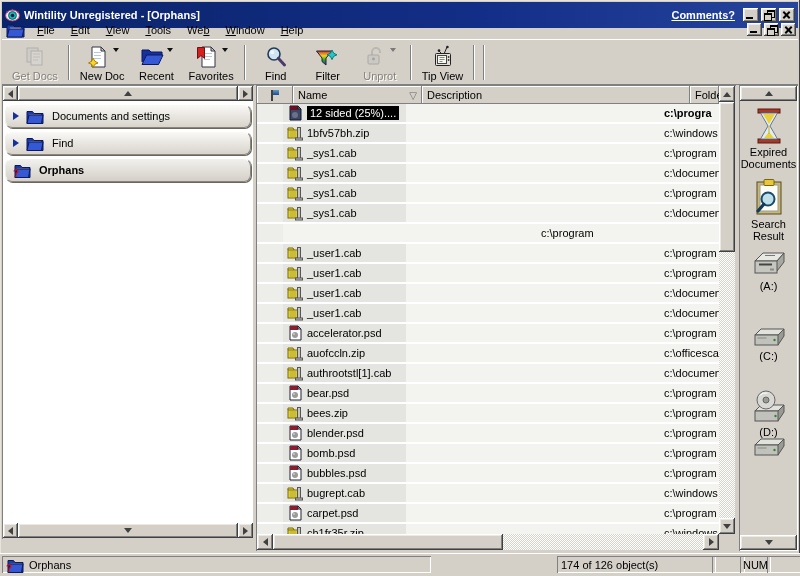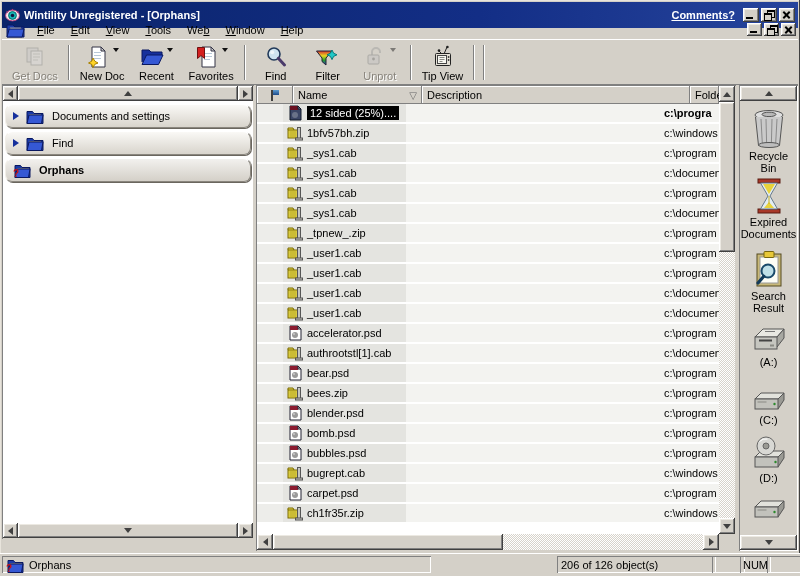--- a/index.html
+++ b/index.html
@@ -451,32 +451,20 @@
                   <rect x="8.5" y="13" width="7" height="2" fill="#c6c6c0" stroke="#555"></rect>
                 </svg>
               </span>
               <span class="name-label">_sys1.cab</span>
             </div>
             <div class="c-desc"></div>
             <div class="c-folder">c:\documen</div>
           </div>
           <div class="row">
             <div class="c-flag"></div>
-            <div class="c-name">
-              <span class="svgicon">
-                <svg width="16" height="16" viewBox="0 0 16 16">
-                  <path d="M1 5V3h5l1 2" fill="#e6d84a" stroke="#7a6a00"></path>
-                  <rect x="1" y="5" width="10" height="8" fill="#e6d84a" stroke="#7a6a00"></rect>
-                  <path d="M2.5 7h7M2.5 9h7M2.5 11h7" stroke="#b0a020"></path>
-                  <rect x="10.5" y="2.5" width="3" height="11" fill="#c6c6c0" stroke="#555"></rect>
-                  <rect x="8.5" y="13" width="7" height="2" fill="#c6c6c0" stroke="#555"></rect>
-                </svg>
-              </span>
-              <span class="name-label">_tpnew_.zip</span>
-            </div>
             <div class="c-desc"></div>
             <div class="c-folder">c:\program</div>
           </div>
           <div class="row">
             <div class="c-flag"></div>
             <div class="c-name">
               <span class="svgicon">
                 <svg width="16" height="16" viewBox="0 0 16 16">
                   <path d="M1 5V3h5l1 2" fill="#e6d84a" stroke="#7a6a00"></path>
                   <rect x="1" y="5" width="10" height="8" fill="#e6d84a" stroke="#7a6a00"></rect>
@@ -563,20 +551,37 @@
             <div class="c-name">
               <span class="svgicon">
                 <svg width="16" height="16" viewBox="0 0 16 16">
                   <path d="M1 5V3h5l1 2" fill="#e6d84a" stroke="#7a6a00"></path>
                   <rect x="1" y="5" width="10" height="8" fill="#e6d84a" stroke="#7a6a00"></rect>
                   <path d="M2.5 7h7M2.5 9h7M2.5 11h7" stroke="#b0a020"></path>
                   <rect x="10.5" y="2.5" width="3" height="11" fill="#c6c6c0" stroke="#555"></rect>
                   <rect x="8.5" y="13" width="7" height="2" fill="#c6c6c0" stroke="#555"></rect>
                 </svg>
               </span>
+              <span class="name-label">auofccln.zip</span>
+            </div>
+            <div class="c-desc"></div>
+            <div class="c-folder">c:\officesca</div>
+          </div>
+          <div class="row">
+            <div class="c-flag"></div>
+            <div class="c-name">
+              <span class="svgicon">
+                <svg width="16" height="16" viewBox="0 0 16 16">
+                  <path d="M1 5V3h5l1 2" fill="#e6d84a" stroke="#7a6a00"></path>
+                  <rect x="1" y="5" width="10" height="8" fill="#e6d84a" stroke="#7a6a00"></rect>
+                  <path d="M2.5 7h7M2.5 9h7M2.5 11h7" stroke="#b0a020"></path>
+                  <rect x="10.5" y="2.5" width="3" height="11" fill="#c6c6c0" stroke="#555"></rect>
+                  <rect x="8.5" y="13" width="7" height="2" fill="#c6c6c0" stroke="#555"></rect>
+                </svg>
+              </span>
               <span class="name-label">authrootstl[1].cab</span>
             </div>
             <div class="c-desc"></div>
             <div class="c-folder">c:\documen</div>
           </div>
           <div class="row">
             <div class="c-flag"></div>
             <div class="c-name">
               <span class="svgicon">
                 <svg width="16" height="16" viewBox="0 0 16 16">
@@ -731,32 +736,20 @@
           </span>
       </div>
       <div class="corner"></div>
     </div>
 
     <div class="shortcutbar">
       <span class="sc-btn top raised">
           <span class="t-up"></span>
         </span>
       <div id="sc-items">
-          <div class="sc-item">
-            <span class="svgicon">
-              <svg width="36" height="40" viewBox="0 0 36 40">
-                <ellipse cx="18" cy="7" rx="14" ry="4.5" fill="#dedede" stroke="#555"></ellipse>
-                <ellipse cx="18" cy="6.4" rx="7" ry="2.2" fill="#b8b8b8" stroke="#555"></ellipse>
-                <path d="M4.5 9 7.5 37.5h21L31.5 9" fill="#cacaca" stroke="#555"></path>
-                <path d="M10 11l1.3 24M15 11l.6 24M21 11l-.6 24M26 11l-1.3 24" stroke="#8a8a8a" fill="none"></path>
-                <ellipse cx="18" cy="37" rx="10.5" ry="2.5" fill="#bdbdbd" stroke="#555"></ellipse>
-              </svg>
-            </span>
-            <div>Recycle Bin</div>
-          </div>
           <div class="sc-item">
             <span class="svgicon">
               <svg width="26" height="36" viewBox="0 0 26 36">
                 <rect x="2" y="1" width="22" height="4" fill="#a83828" stroke="#5a1a10"></rect>
                 <rect x="2" y="31" width="22" height="4" fill="#a83828" stroke="#5a1a10"></rect>
                 <path d="M4.5 5h17L14 18l7.5 13h-17L12 18z" fill="#e2ecf2" stroke="#66788a"></path>
                 <path d="M7 6h12l-6 10z" fill="#e8d23c"></path>
                 <path d="M8 30h10l-5-6z" fill="#e8d23c"></path>
                 <path d="M13 18v8" stroke="#c8b020"></path>
               </svg>
@@ -838,19 +831,19 @@
       <span class="svgicon" id="status-icon">
           <svg width="18" height="16" viewBox="0 0 18 16">
             <path d="M2 3.5h5.5l1.5 2H17v10H2z" fill="#1c3ca8" stroke="#0a1860"></path>
             <path d="M4.5 6.5h11v3h-11z" fill="#fff" stroke="#8a8a8a"></path>
             <path d="M2 15.5 4 7h13l-1.5 8.5z" fill="#3558d4" stroke="#0a1860"></path>
             <text x="0" y="15" font-size="10" font-weight="bold" fill="#cc1111" font-family="Liberation Sans,sans-serif">?</text>
           </svg>
         </span>
       <span>Orphans</span>
     </div>
-    <div class="spane sp-obj">206 of 126 object(s)</div>
+    <div class="spane sp-obj">174 of 126 object(s)</div>
     <div class="spane sp-a"></div>
     <div class="spane sp-num">NUM</div>
     <div class="spane sp-b"></div>
   </div>
 
 </div>
 
 </body></html>

